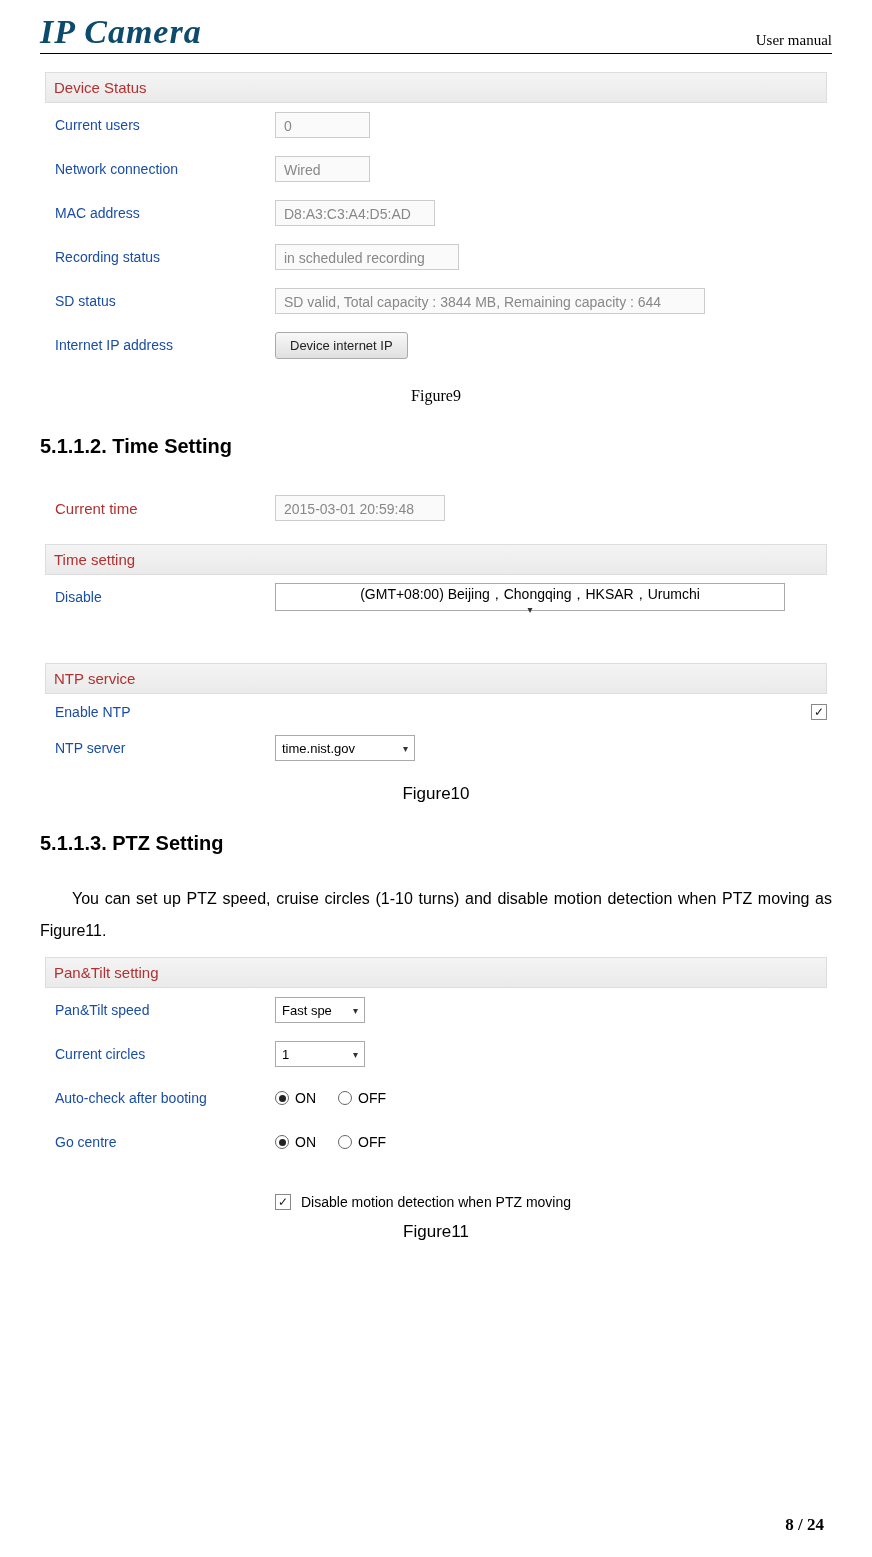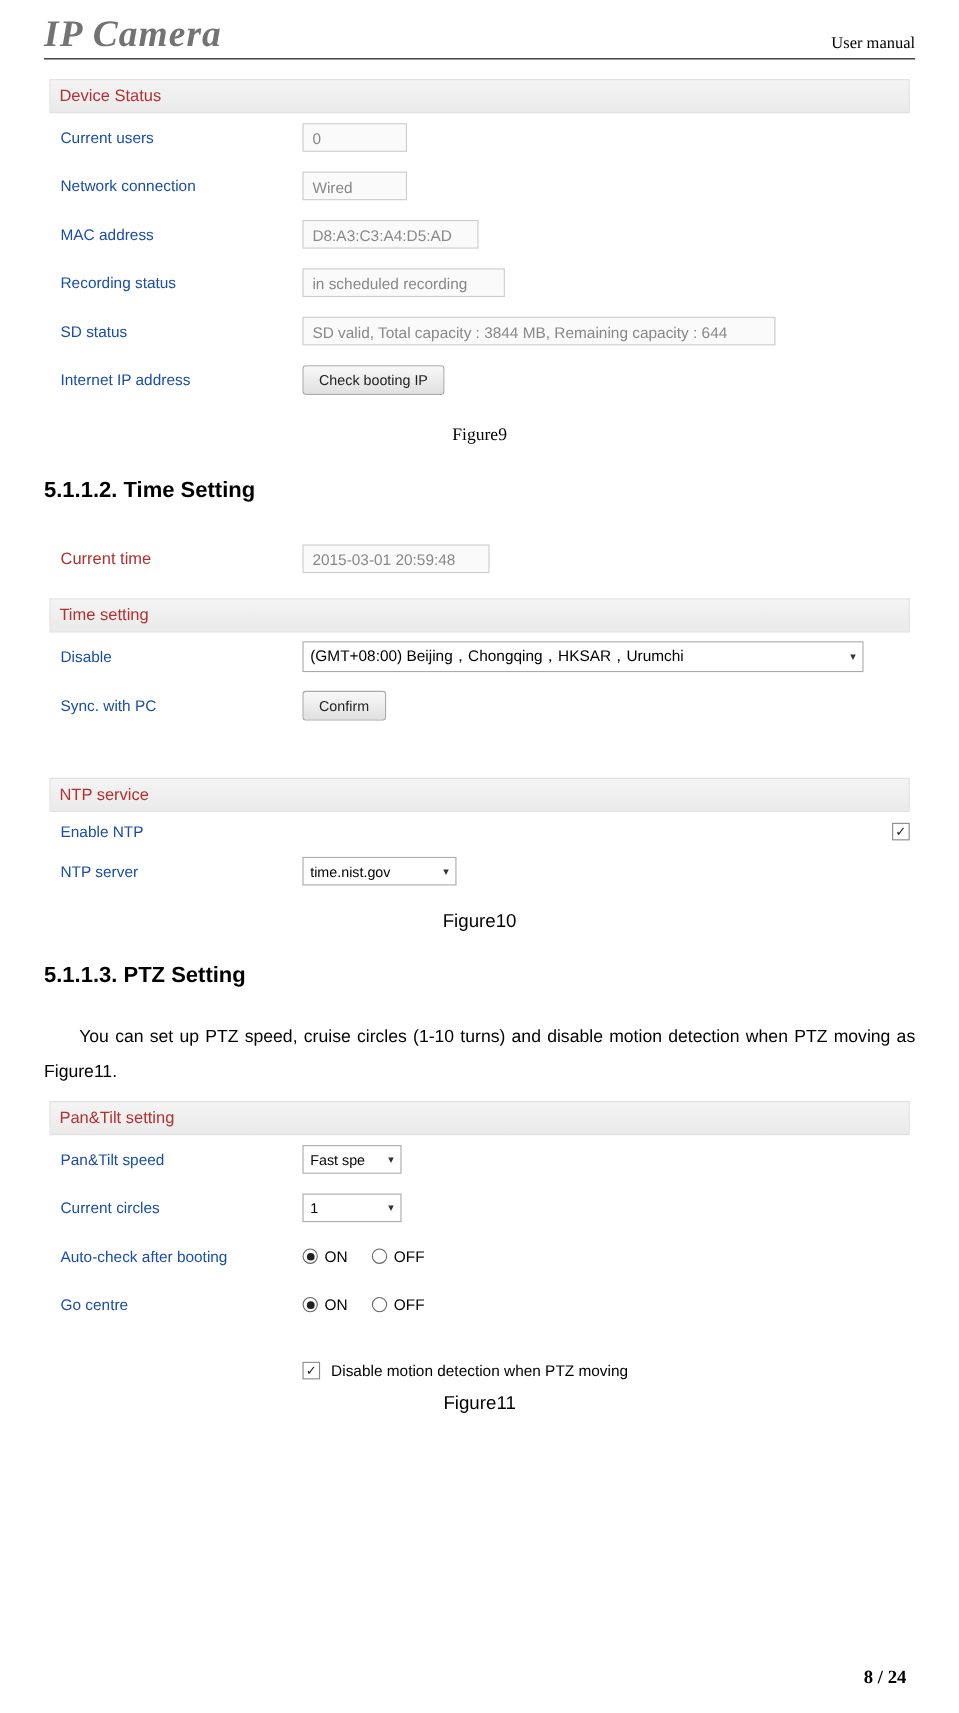--- a/index.html
+++ b/index.html
@@ -18,21 +18,21 @@
     border-bottom: 1.5px solid #000;
     padding-bottom: 4px;
     margin-bottom: 18px;
     height: 54px;
   }
   .logo {
     font-family: 'Brush Script MT', cursive;
     font-size: 34px;
     font-style: italic;
     font-weight: bold;
-    color: #737373;
+    color: #0c4a6e;
     letter-spacing: 1px;
     padding-bottom: 0px;
     line-height: 1;
   }
   .header-right {
     font-family: "SimSun", serif;
     font-size: 15px;
     color: #000;
   }
   .panel {
@@ -115,20 +115,21 @@
   .select-wide {
     width: 510px;
     height: 28px;
     border: 1px solid #aaa;
     background: #fff;
     font-size: 14px;
     padding: 2px 6px;
     display: flex;
     align-items: center;
     justify-content: space-between;
+    flex-direction: column;
   }
   .select-small {
     width: 140px;
     height: 26px;
     border: 1px solid #aaa;
     background: #fff;
     font-size: 13px;
     padding: 2px 6px;
     display: flex;
     align-items: center;
@@ -237,21 +238,21 @@
     <div class="panel-row">
       <div class="panel-label">Recording status</div>
       <div class="field-ro w3">in scheduled recording</div>
     </div>
     <div class="panel-row">
       <div class="panel-label">SD status</div>
       <div class="field-ro w4">SD valid, Total capacity : 3844 MB, Remaining capacity : 644</div>
     </div>
     <div class="panel-row">
       <div class="panel-label">Internet IP address</div>
-      <div class="btn">Check booting IP</div>
+      <div class="btn">Device internet IP</div>
     </div>
   </div>
 </div>
 
 <div class="caption-serif">Figure9</div>
 
 <h3 class="section-h">5.1.1.2. Time Setting</h3>
 
 <div class="screenshot-container">
 
@@ -263,24 +264,20 @@
   <div class="spacer-sm"></div>
 
   <div class="panel-header">Time setting</div>
 
   <div class="panel-row">
     <div class="panel-label">Disable</div>
     <div class="select-wide">
       <span>(GMT+08:00) Beijing，Chongqing，HKSAR，Urumchi</span>
       <span class="chev">▾</span>
     </div>
-  </div>
-  <div class="panel-row">
-    <div class="panel-label">Sync. with PC</div>
-    <div class="btn">Confirm</div>
   </div>
 
   <div class="spacer-md"></div>
   <div class="spacer-md"></div>
 
   <div class="panel-header">NTP service</div>
 
   <div class="panel-row" style="min-height:36px;justify-content:space-between;">
     <div class="panel-label">Enable NTP</div>
     <div class="chk">✓</div>

